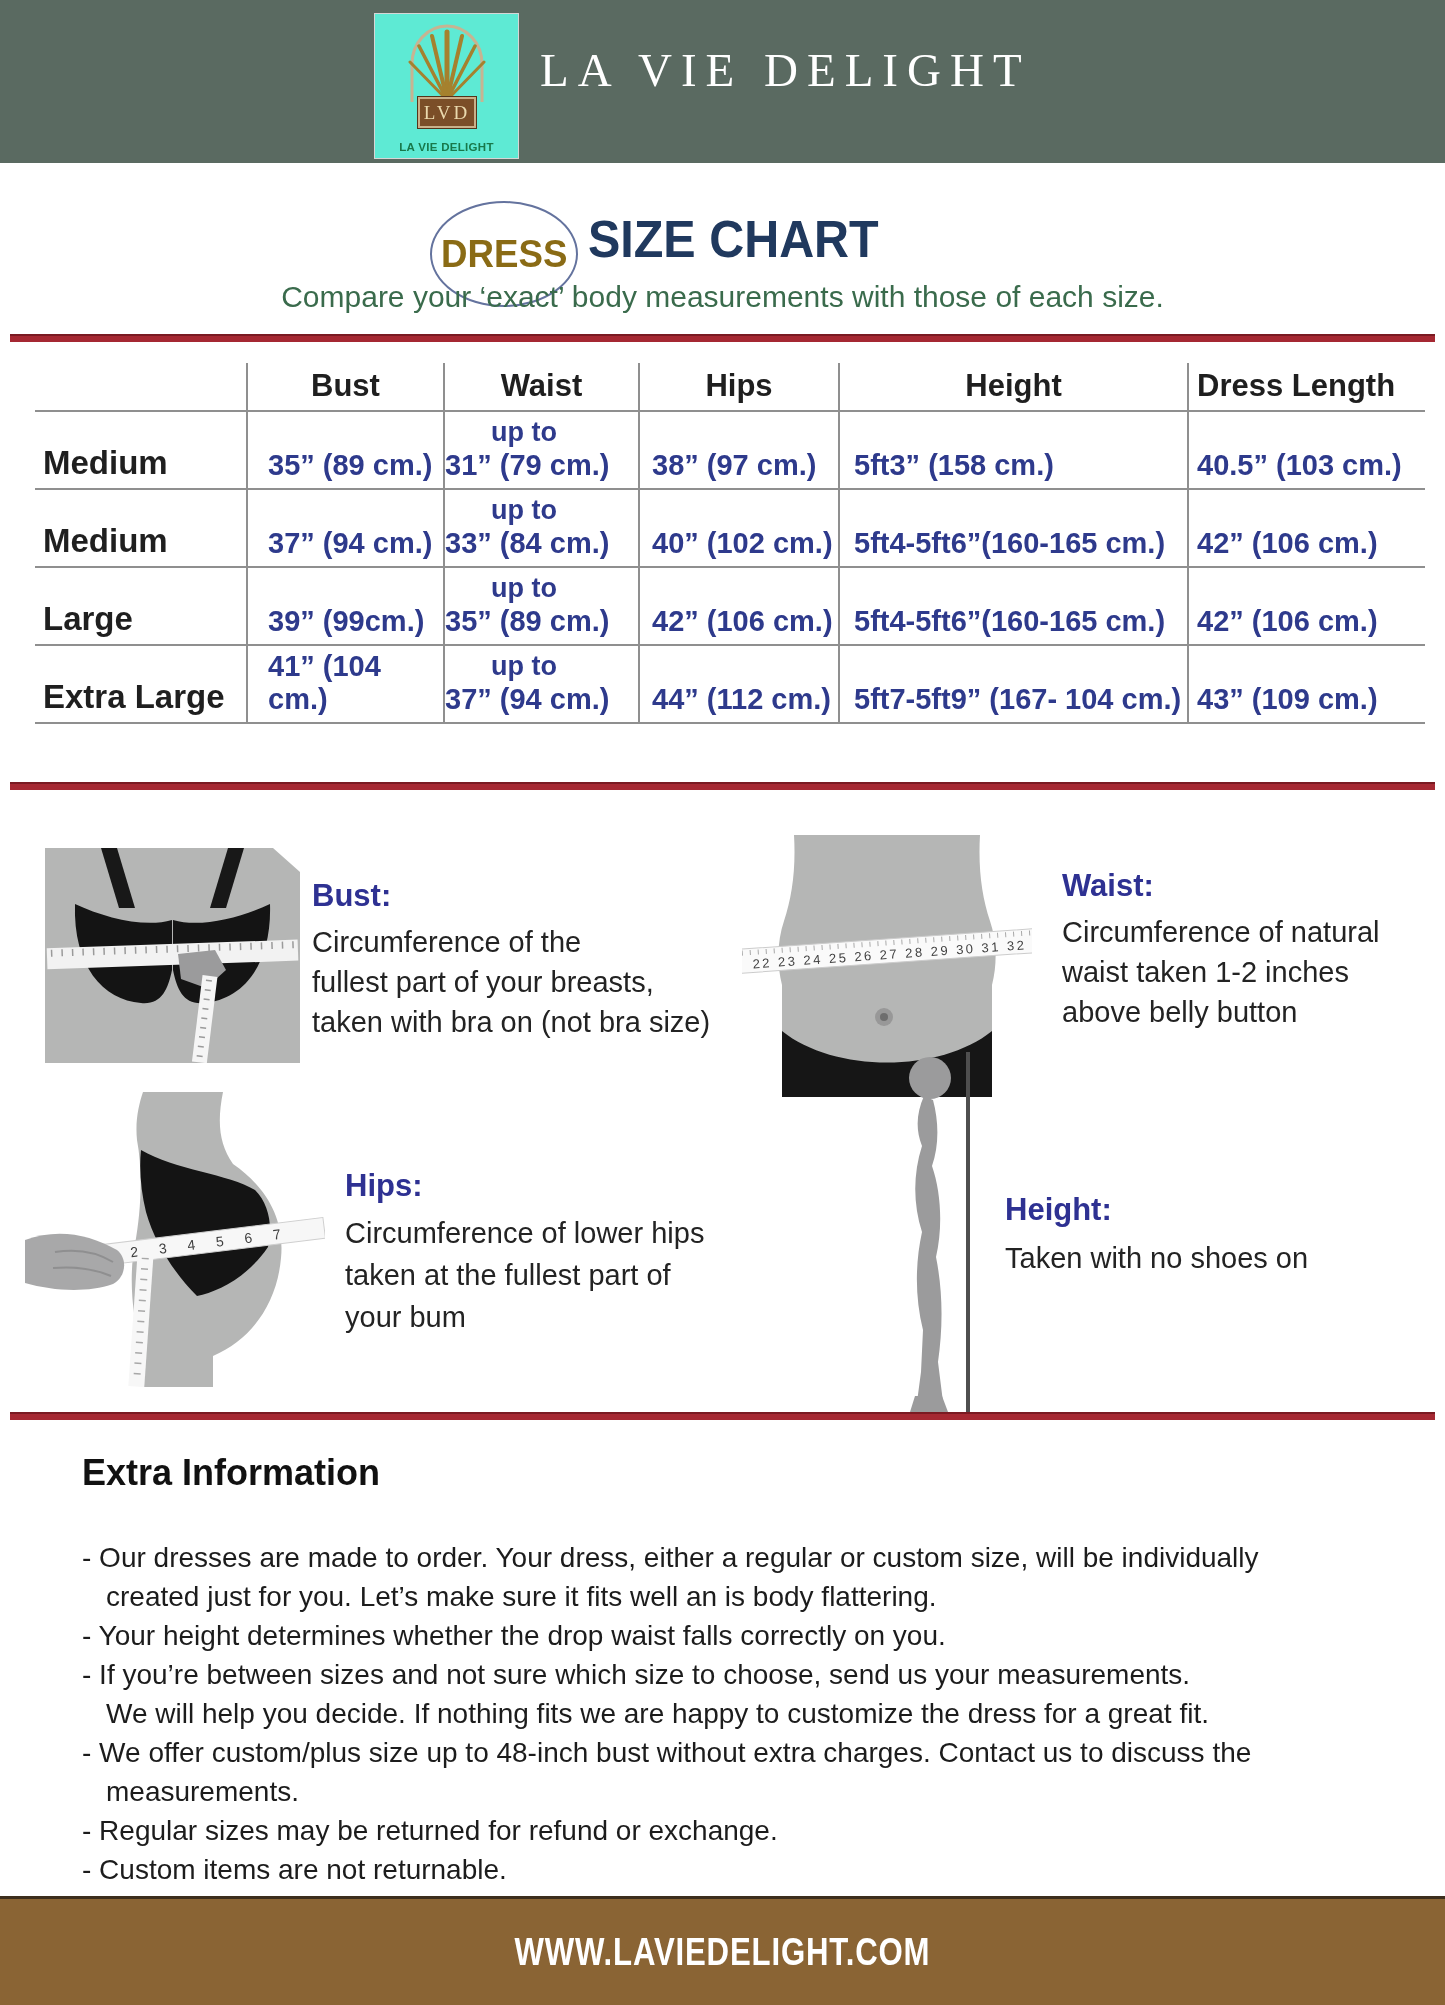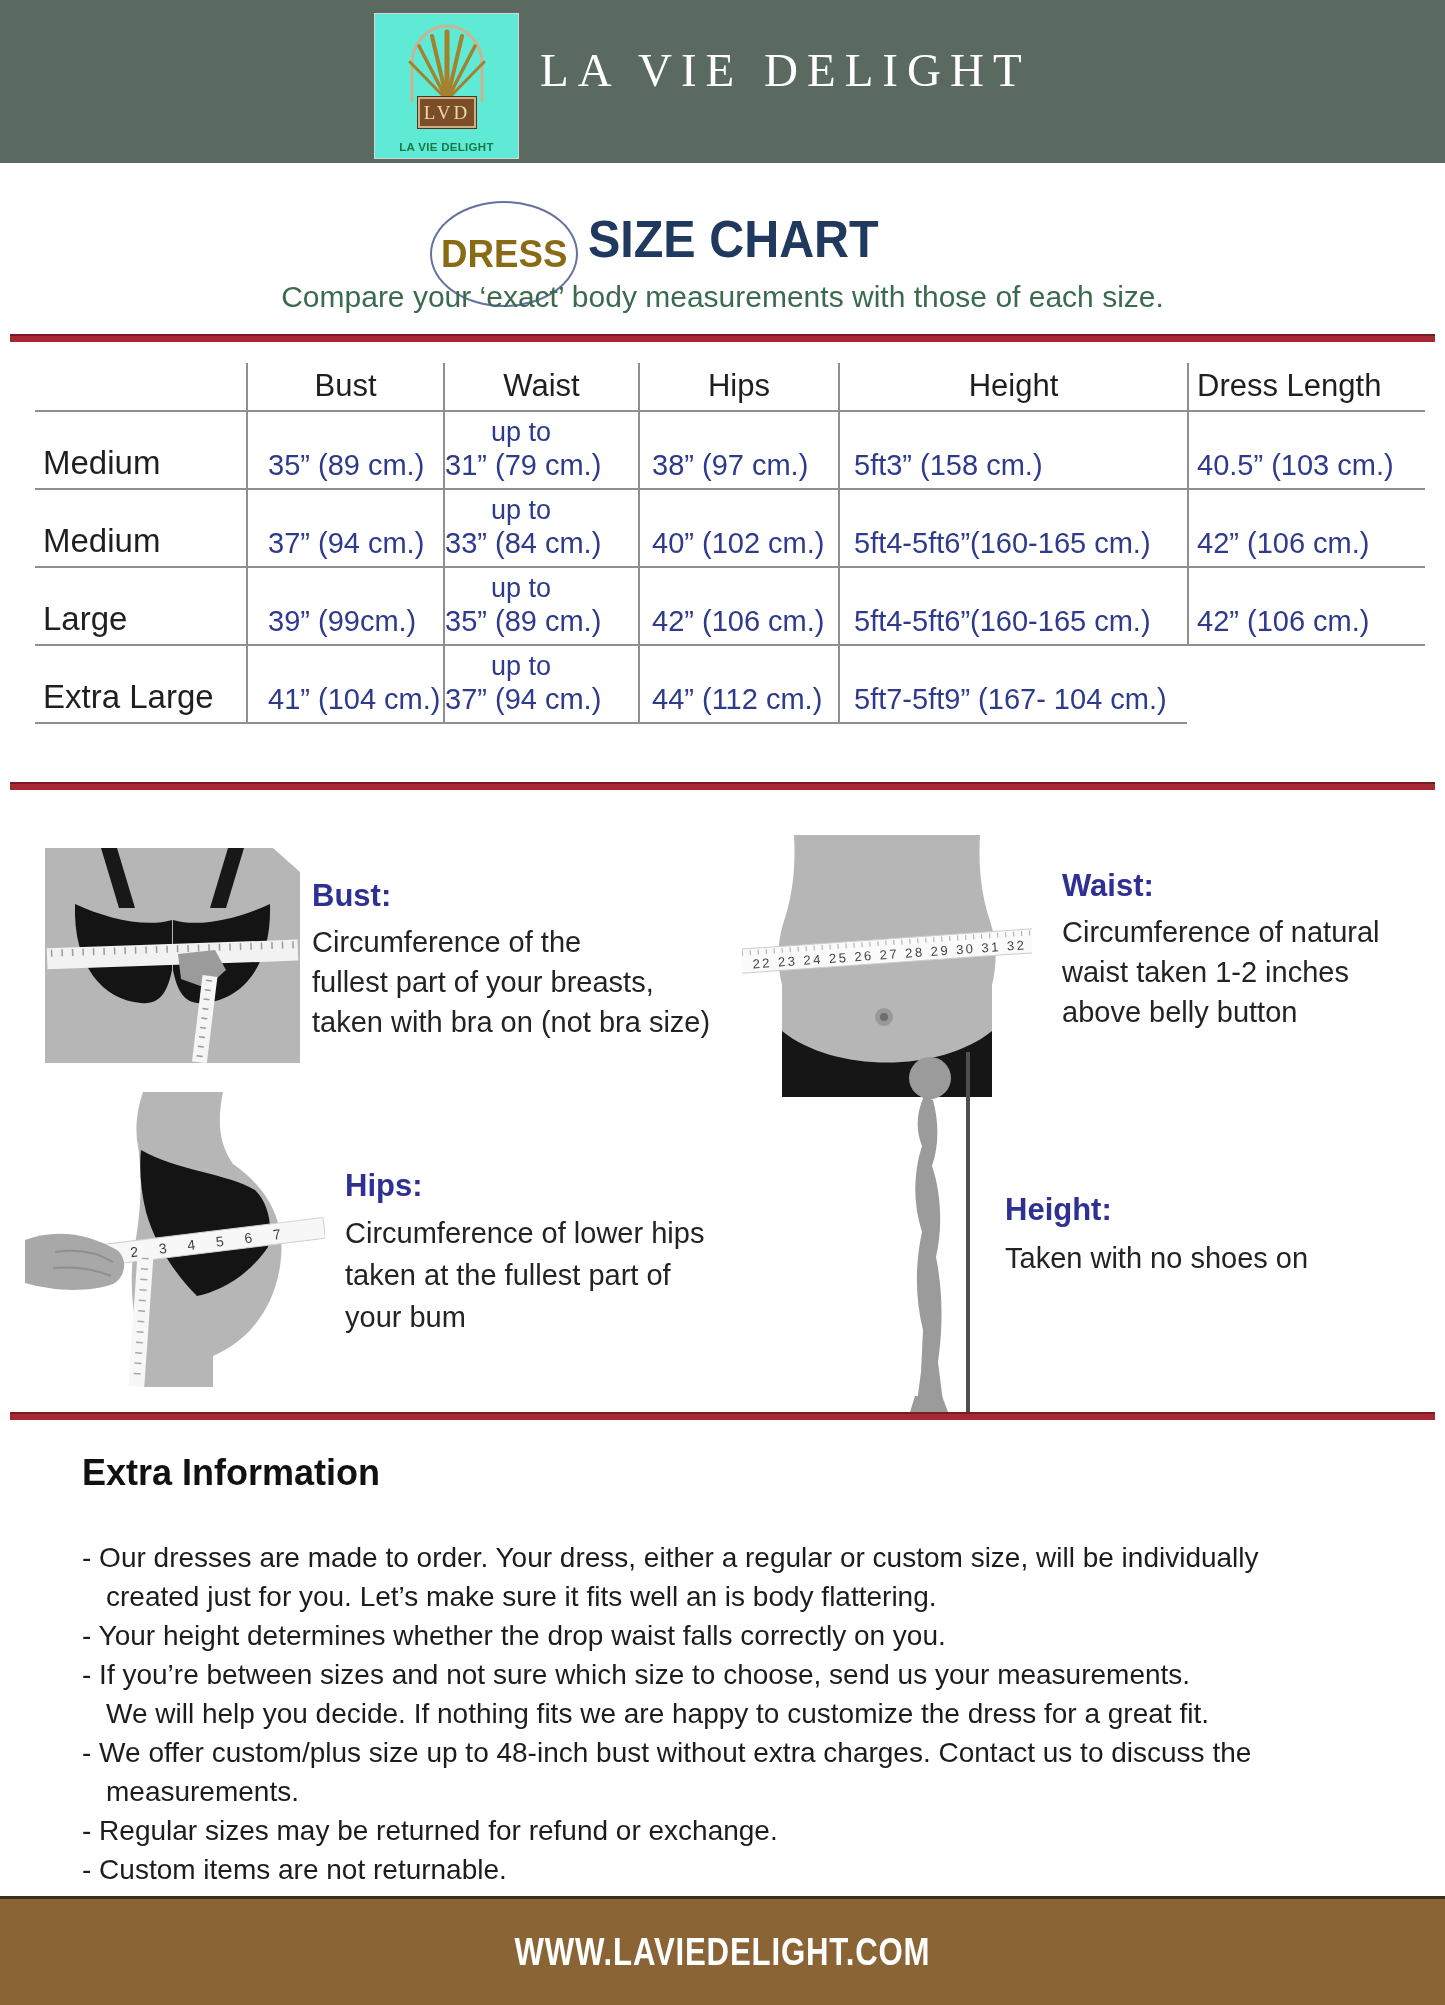--- a/index.html
+++ b/index.html
@@ -28,21 +28,21 @@
               transform:scaleX(.95);transform-origin:left;white-space:nowrap;}
   .subtitle{position:absolute;left:0;top:280px;width:1445px;text-align:center;
             color:#3a6b4c;font-size:30px;}
 
   .rule{position:absolute;left:10px;right:10px;height:6px;background:#a52832;border-top:2px solid #7a1a22;}
   .rule1{top:334px;} .rule2{top:782px;} .rule3{top:1412px;}
 
   
   .size-table{position:absolute;left:35px;top:363px;width:1390px;display:grid;
               grid-template-columns:211px 197px 195px 200px 349px 238px;
-              grid-template-rows:49px 78px 78px 78px 78px;}
+              grid-template-rows:49px 78px 78px 78px 78px;font-weight:bold;}
   .cell{border-bottom:2px solid #8f8f8f;display:flex;align-items:flex-end;box-sizing:border-box;
         padding-bottom:6px;}
   .cell.vl{border-left:2px solid #8f8f8f;}
   .hcell{font-size:31px;color:#1f1f1f;justify-content:center;}
   .hcell.left{justify-content:flex-start;padding-left:8px;}
   .rlabel{font-size:33px;color:#1f1f1f;padding-left:8px;}
   .val{font-size:29px;color:#2e3a8c;}
   .c-bust{padding-left:20px;} .c-hips{padding-left:12px;} .c-height{padding-left:14px;} .c-dl{padding-left:8px;}
   .c-waist{padding-left:0;}
   .waist-stack{display:flex;flex-direction:column;line-height:33px;}
@@ -143,20 +143,21 @@
     <div class="cell rlabel">Extra Large</div>
     <div class="cell val vl c-bust">41” (104 cm.)</div>
     <div class="cell val vl c-waist">
       <span class="waist-stack">
           <span class="upto">up to</span>
           <span>37” (94 cm.)</span>
         </span>
     </div>
     <div class="cell val vl c-hips">44” (112 cm.)</div>
     <div class="cell val vl c-height">5ft7-5ft9” (167- 104 cm.)</div>
+    <div class="cell val vl c-dl">43” (109 cm.)</div>
   </div>
 
   <div class="rule rule2"></div>
 
   <svg class="m-img" style="left:45px;top:848px;" width="255" height="215" viewBox="0 0 255 215">
     <rect x="0" y="0" width="255" height="215" fill="#b5b6b5"></rect>
     <polygon points="228,0 255,0 255,24" fill="#ffffff"></polygon>
     <path d="M56,0 L74,60 L90,60 L72,0 Z" fill="#181818"></path>
     <path d="M199,0 L181,60 L165,60 L183,0 Z" fill="#181818"></path>
     <path d="M30,56 C28,118 58,152 96,155 C116,157 123,142 127,122 L127,72 C100,80 60,70 30,56 Z" fill="#141414"></path>

